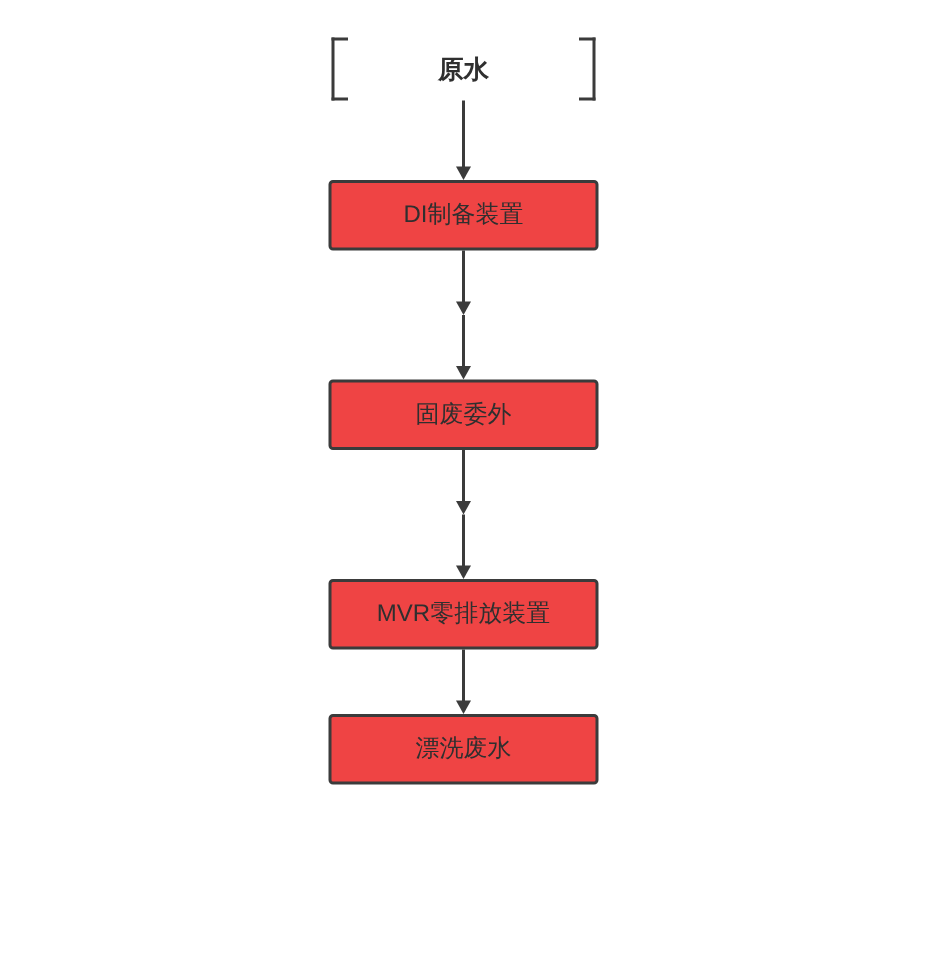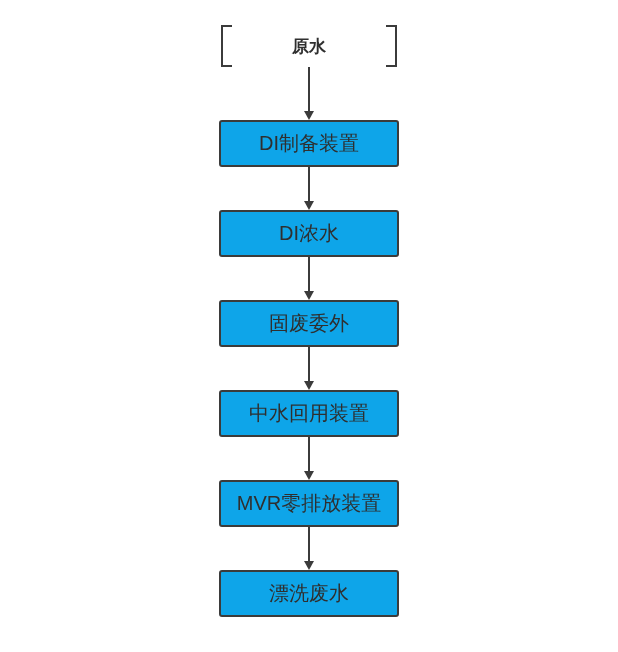--- a/index.html
+++ b/index.html
@@ -49,27 +49,27 @@
     border-right: 2px solid #3b3b3b;
     border-top: 2px solid #3b3b3b;
     border-bottom: 2px solid #3b3b3b;
   }
 
   
   .box-node {
     width: 180px;
     height: 47px;
     flex: 0 0 auto;
-    background: #0ea5e9;
+    background: #ef4444;
     border: 2px solid #3b3b3b;
     border-radius: 3px;
     display: flex;
     align-items: center;
     justify-content: center;
-    font-size: 20px;
+    font-size: 16px;
     color: #2f2f2f;
   }
 
   
   .arrow {
     display: flex;
     flex-direction: column;
     align-items: center;
     height: 43px;
     flex: 0 0 auto;
@@ -108,41 +108,35 @@
 
   <div class="box-node">
     <span>DI制备装置</span>
   </div>
 
   <div class="arrow">
     <span class="arrow-line"></span>
     <span class="arrow-head"></span>
   </div>
 
-  <div class="box-node">
-    <span>DI浓水</span>
-  </div>
 
   <div class="arrow">
     <span class="arrow-line"></span>
     <span class="arrow-head"></span>
   </div>
 
   <div class="box-node">
     <span>固废委外</span>
   </div>
 
   <div class="arrow">
     <span class="arrow-line"></span>
     <span class="arrow-head"></span>
   </div>
 
-  <div class="box-node">
-    <span>中水回用装置</span>
-  </div>
 
   <div class="arrow">
     <span class="arrow-line"></span>
     <span class="arrow-head"></span>
   </div>
 
   <div class="box-node">
     <span>MVR零排放装置</span>
   </div>
 

